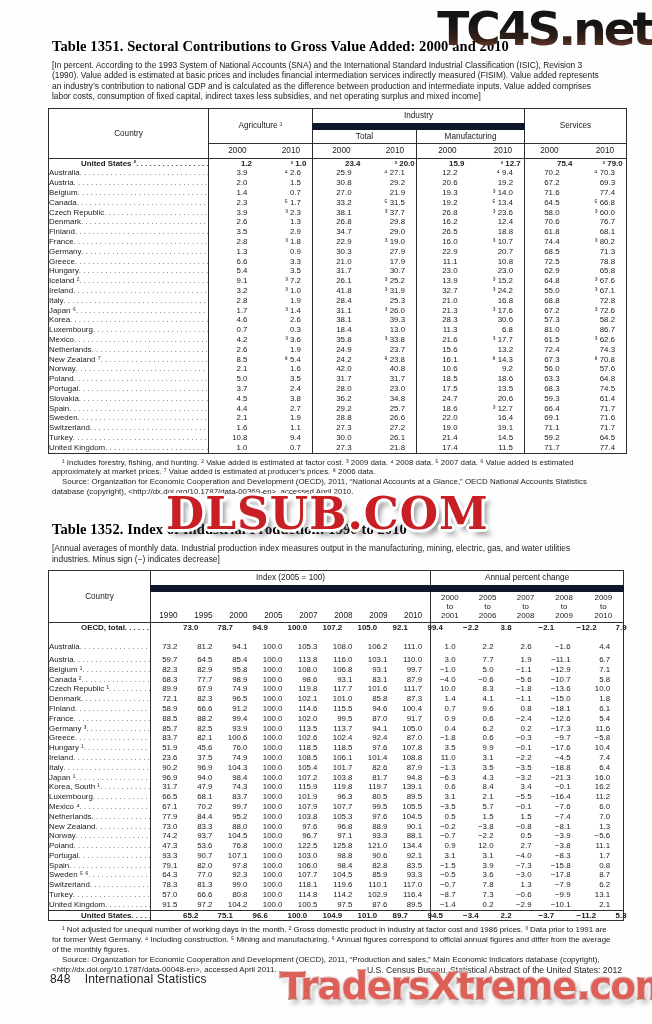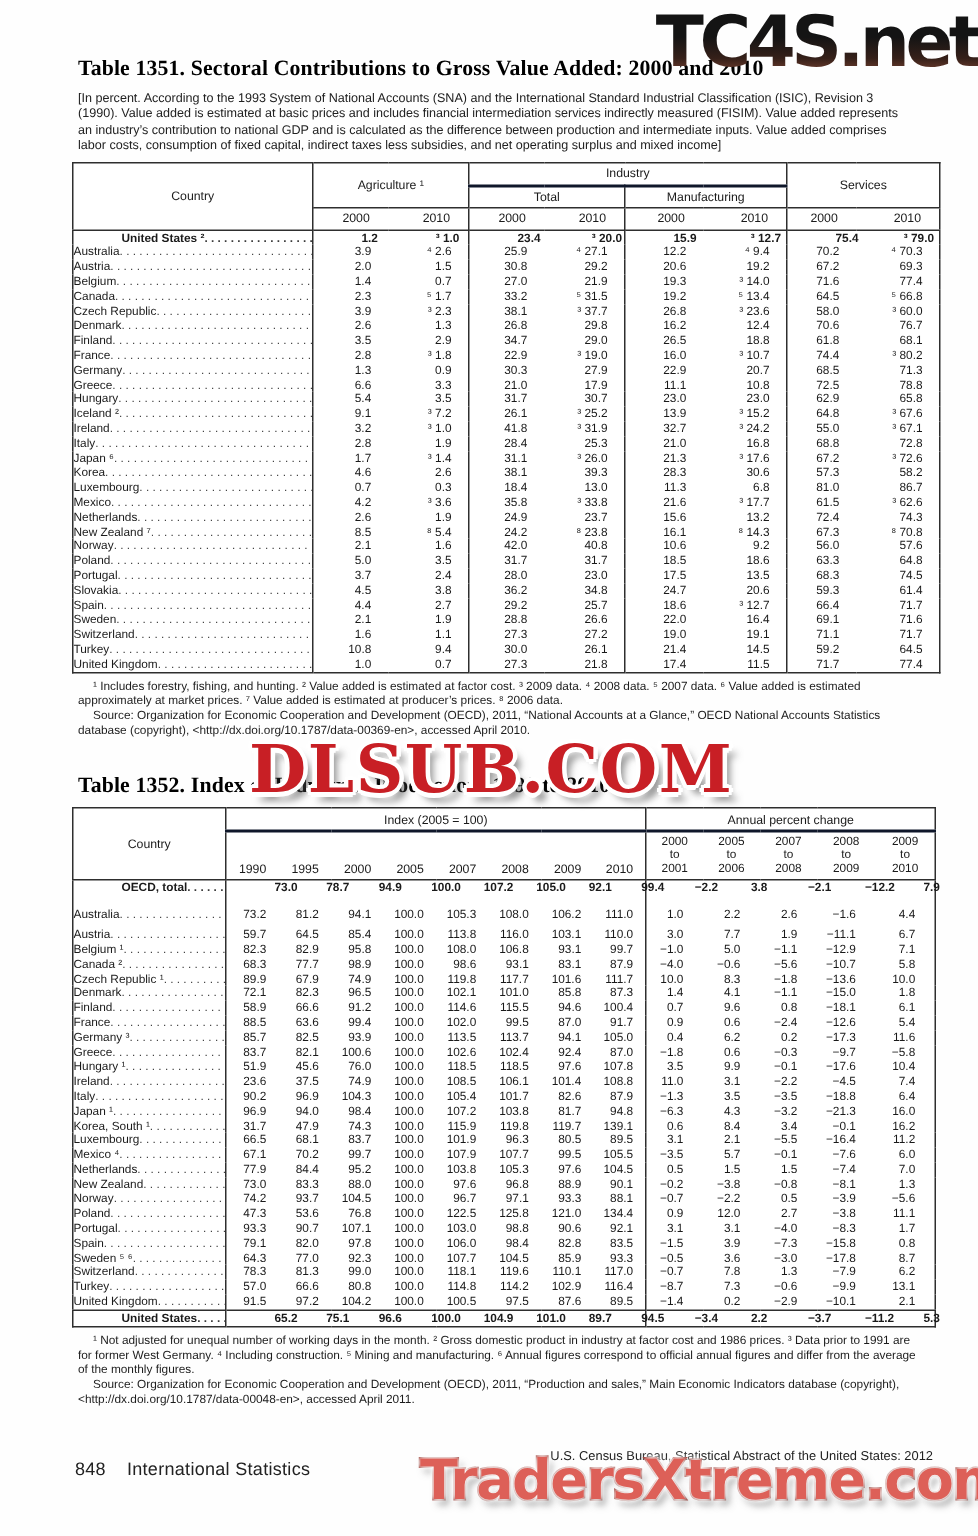--- a/index.html
+++ b/index.html
@@ -15,21 +15,21 @@
   .note{font-size:8.4px;line-height:10.4px;margin:0 0 6px 4px;width:558px;color:#222;}
   .dtable{border-collapse:collapse;table-layout:fixed;background:#fff;border:1px solid #2e2e2e;}
   .dtable th{font-weight:normal;font-size:8.2px;padding:0;}
   .dtable td{font-size:7.9px;padding:0;line-height:9.8px;height:9.8px;white-space:nowrap;}
   .dtable .country-h{vertical-align:middle;text-align:center;}
   .dtable .grp{text-align:center;vertical-align:middle;height:14px;}
   .dtable .sub{text-align:center;vertical-align:middle;height:13px;}
   .br{border-right:1px solid #2e2e2e;}
   .bl{border-left:1px solid #2e2e2e;}
   .bt{border-top:1px solid #2e2e2e;}
-  .bbr{border-bottom:2px solid #0f172a;}
+  .bbr{border-bottom:7px solid #0f172a;}
   .bb{border-bottom:1px solid #2e2e2e;}
   
   .t1351{width:578px;}
   .t1351 .yr{text-align:right;padding:1px 12px 1px 0;height:12px;}
   .t1351 td.v{text-align:right;padding-right:11px;}
   .t1351 tbody td:nth-child(1),.t1351 tbody td:nth-child(3),
   .t1351 tbody td:nth-child(5),.t1351 tbody td:nth-child(7){border-right:1px solid #2e2e2e;}
   
   .t1352{width:575px;}
   .t1352 .yr-i{text-align:right;vertical-align:bottom;padding:0 8px 2px 0;}
@@ -604,20 +604,21 @@
     </table>
 
     <div class="fn-block">
       <p class="fn">¹ Includes forestry, fishing, and hunting. ² Value added is estimated at factor cost. ³ 2009 data. ⁴ 2008 data. ⁵ 2007 data. ⁶ Value added is estimated approximately at market prices. ⁷ Value added is estimated at producer’s prices. ⁸ 2006 data.</p>
       <p class="fn">Source: Organization for Economic Cooperation and Development (OECD), 2011, “National Accounts at a Glance,” OECD National Accounts Statistics database (copyright), &lt;http://dx.doi.org/10.1787/data-00369-en&gt;, accessed April 2010.</p>
     </div>
   </section>
 
   <section class="blk2">
     <h2 class="tbl-title">Table 1352. Index of Industrial Production: 1990 to 2010</h2>
+    <p class="note">[Annual averages of monthly data. Industrial production index measures output in the manufacturing, mining, electric, gas, and water utilities industries. Minus sign (−) indicates decrease]</p>
 
     <table class="dtable t1352">
       <colgroup>
         <col style="width:102px">
         <col style="width:35px">
           <col style="width:35px">
           <col style="width:35px">
           <col style="width:35px">
         <col style="width:35px">
           <col style="width:35px">
@@ -831,21 +832,21 @@
             <td class="v">6.1</td>
           </tr>
           <tr>
             <td class="c-country">
               <span class="cc">
                 <span class="cn">France</span>
                 <span class="dots"></span>
               </span>
             </td>
             <td class="v">88.5</td>
-            <td class="v">63.6</td>
+            <td class="v">88.2</td>
             <td class="v">99.4</td>
             <td class="v">100.0</td>
             <td class="v">102.0</td>
             <td class="v">99.5</td>
             <td class="v">87.0</td>
             <td class="v">91.7</td>
             <td class="v">0.9</td>
             <td class="v">0.6</td>
             <td class="v">−2.4</td>
             <td class="v">−12.6</td>

